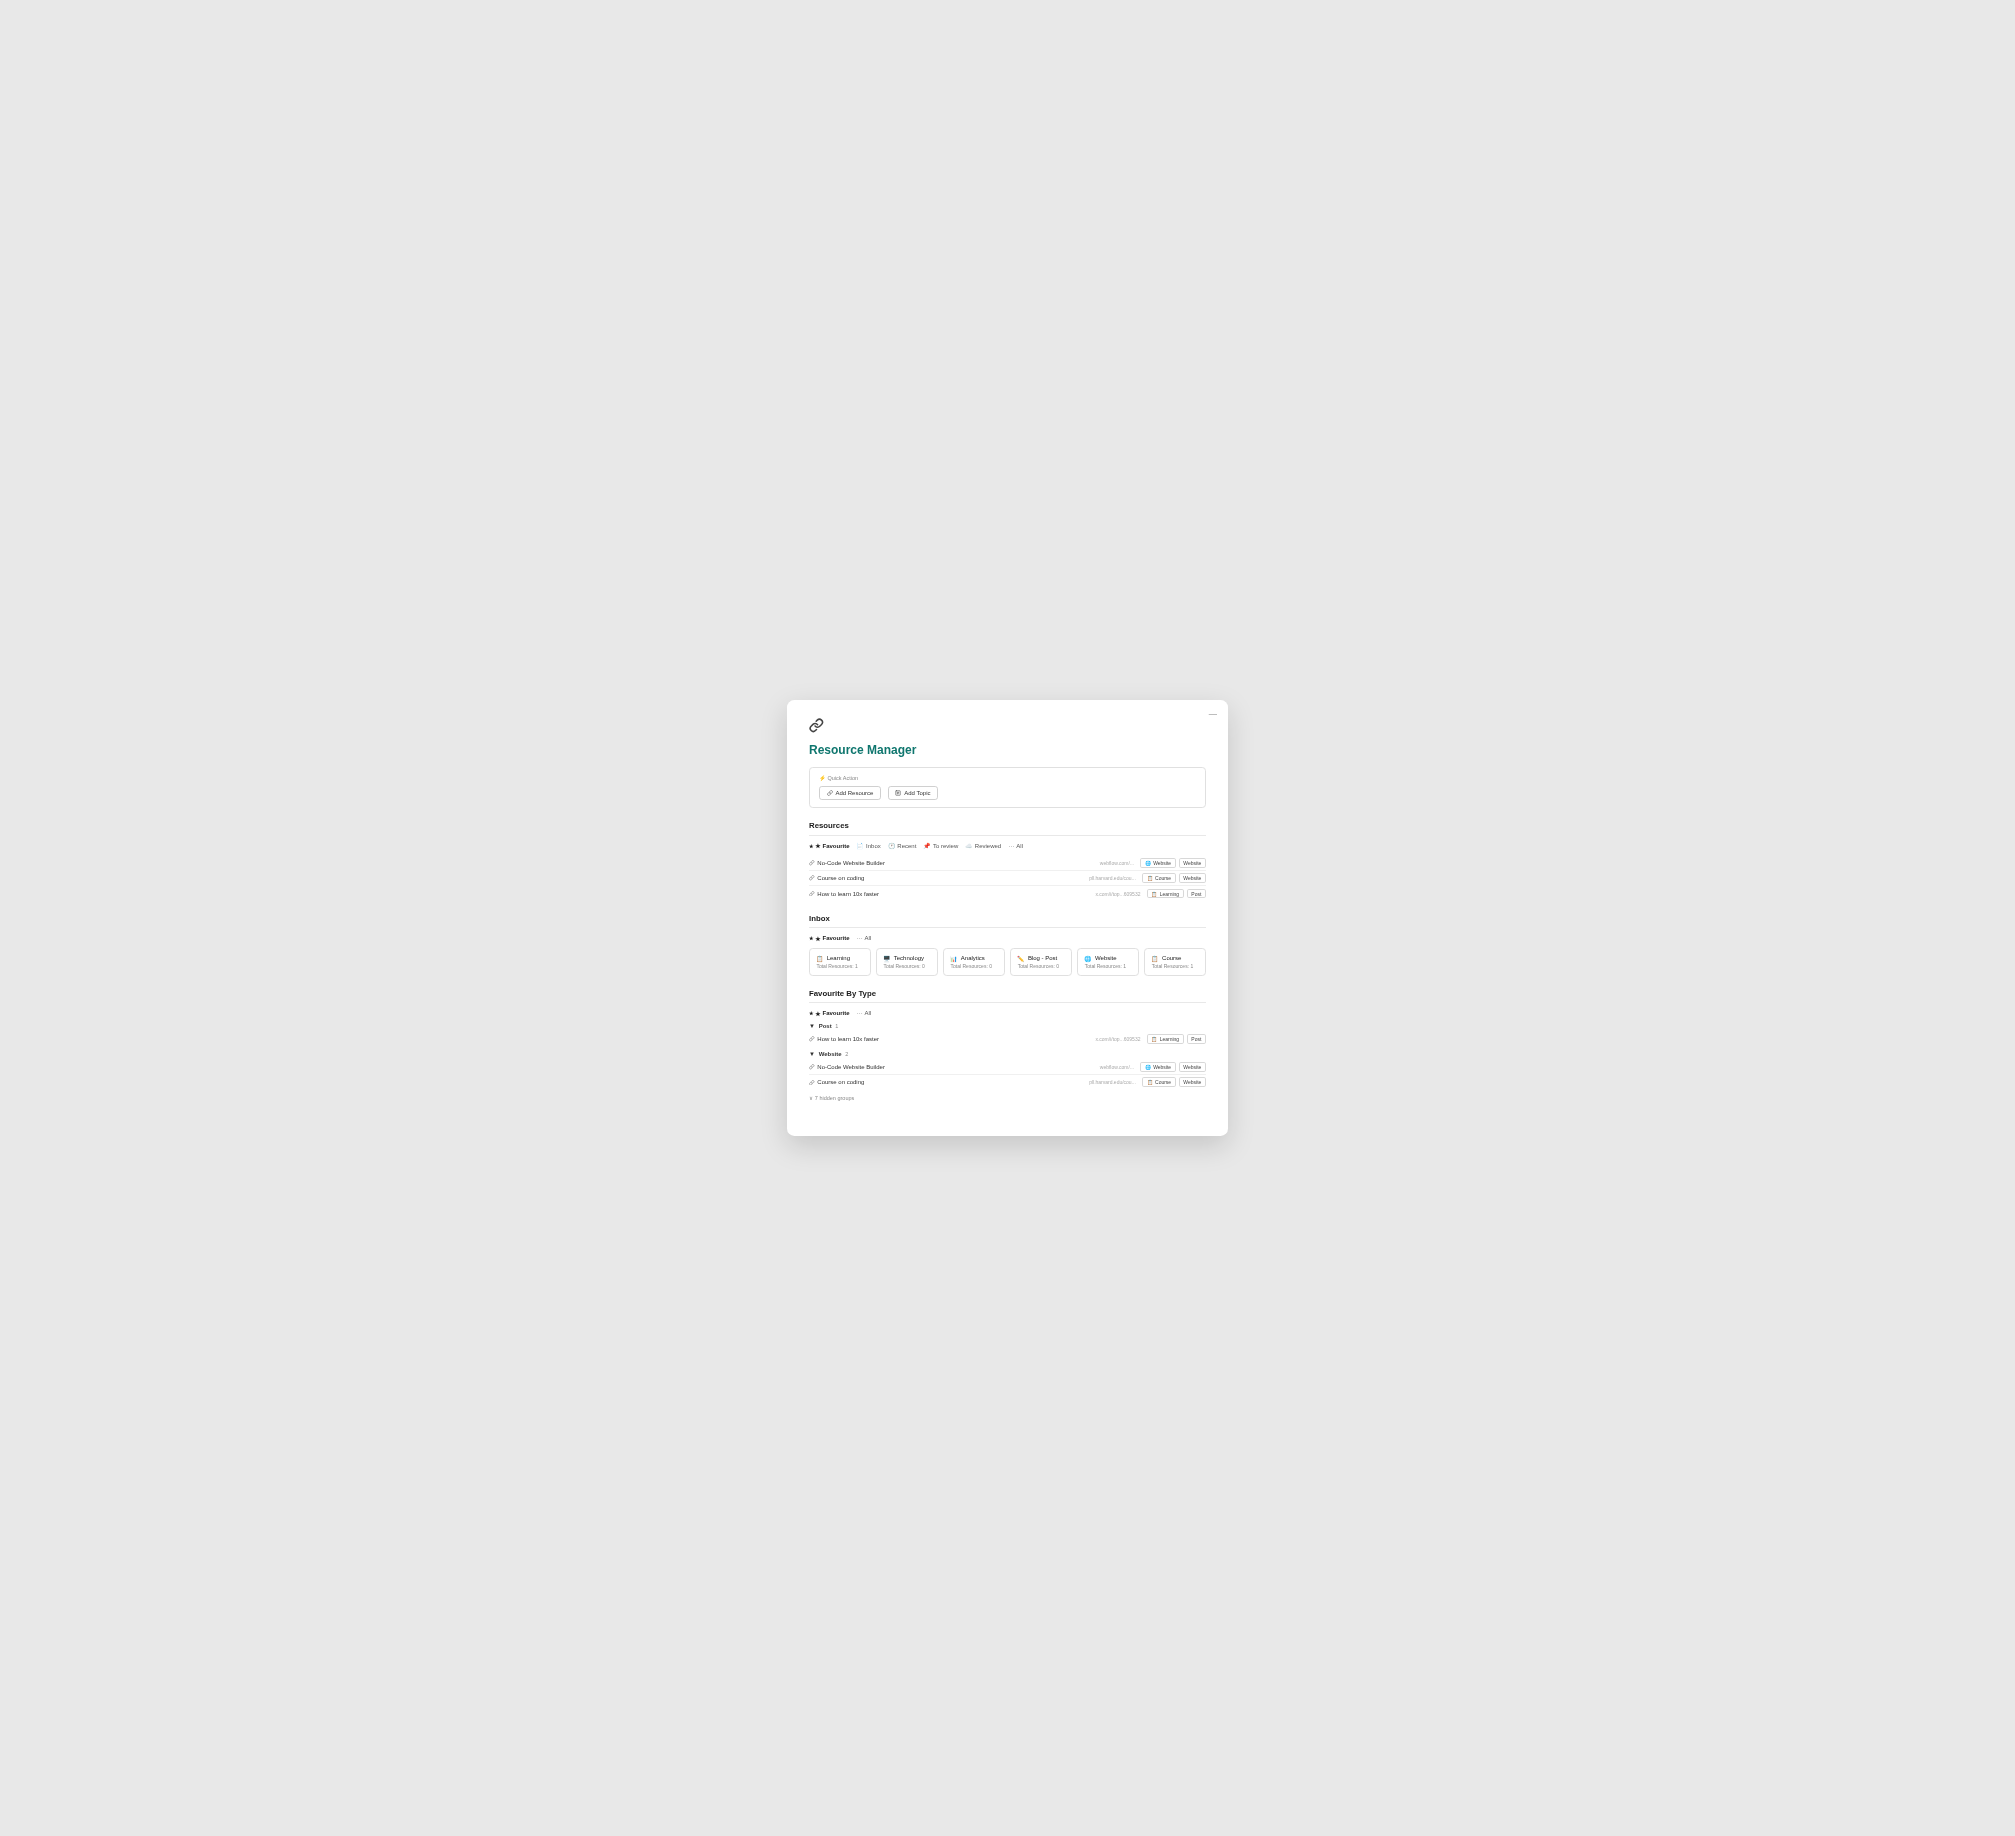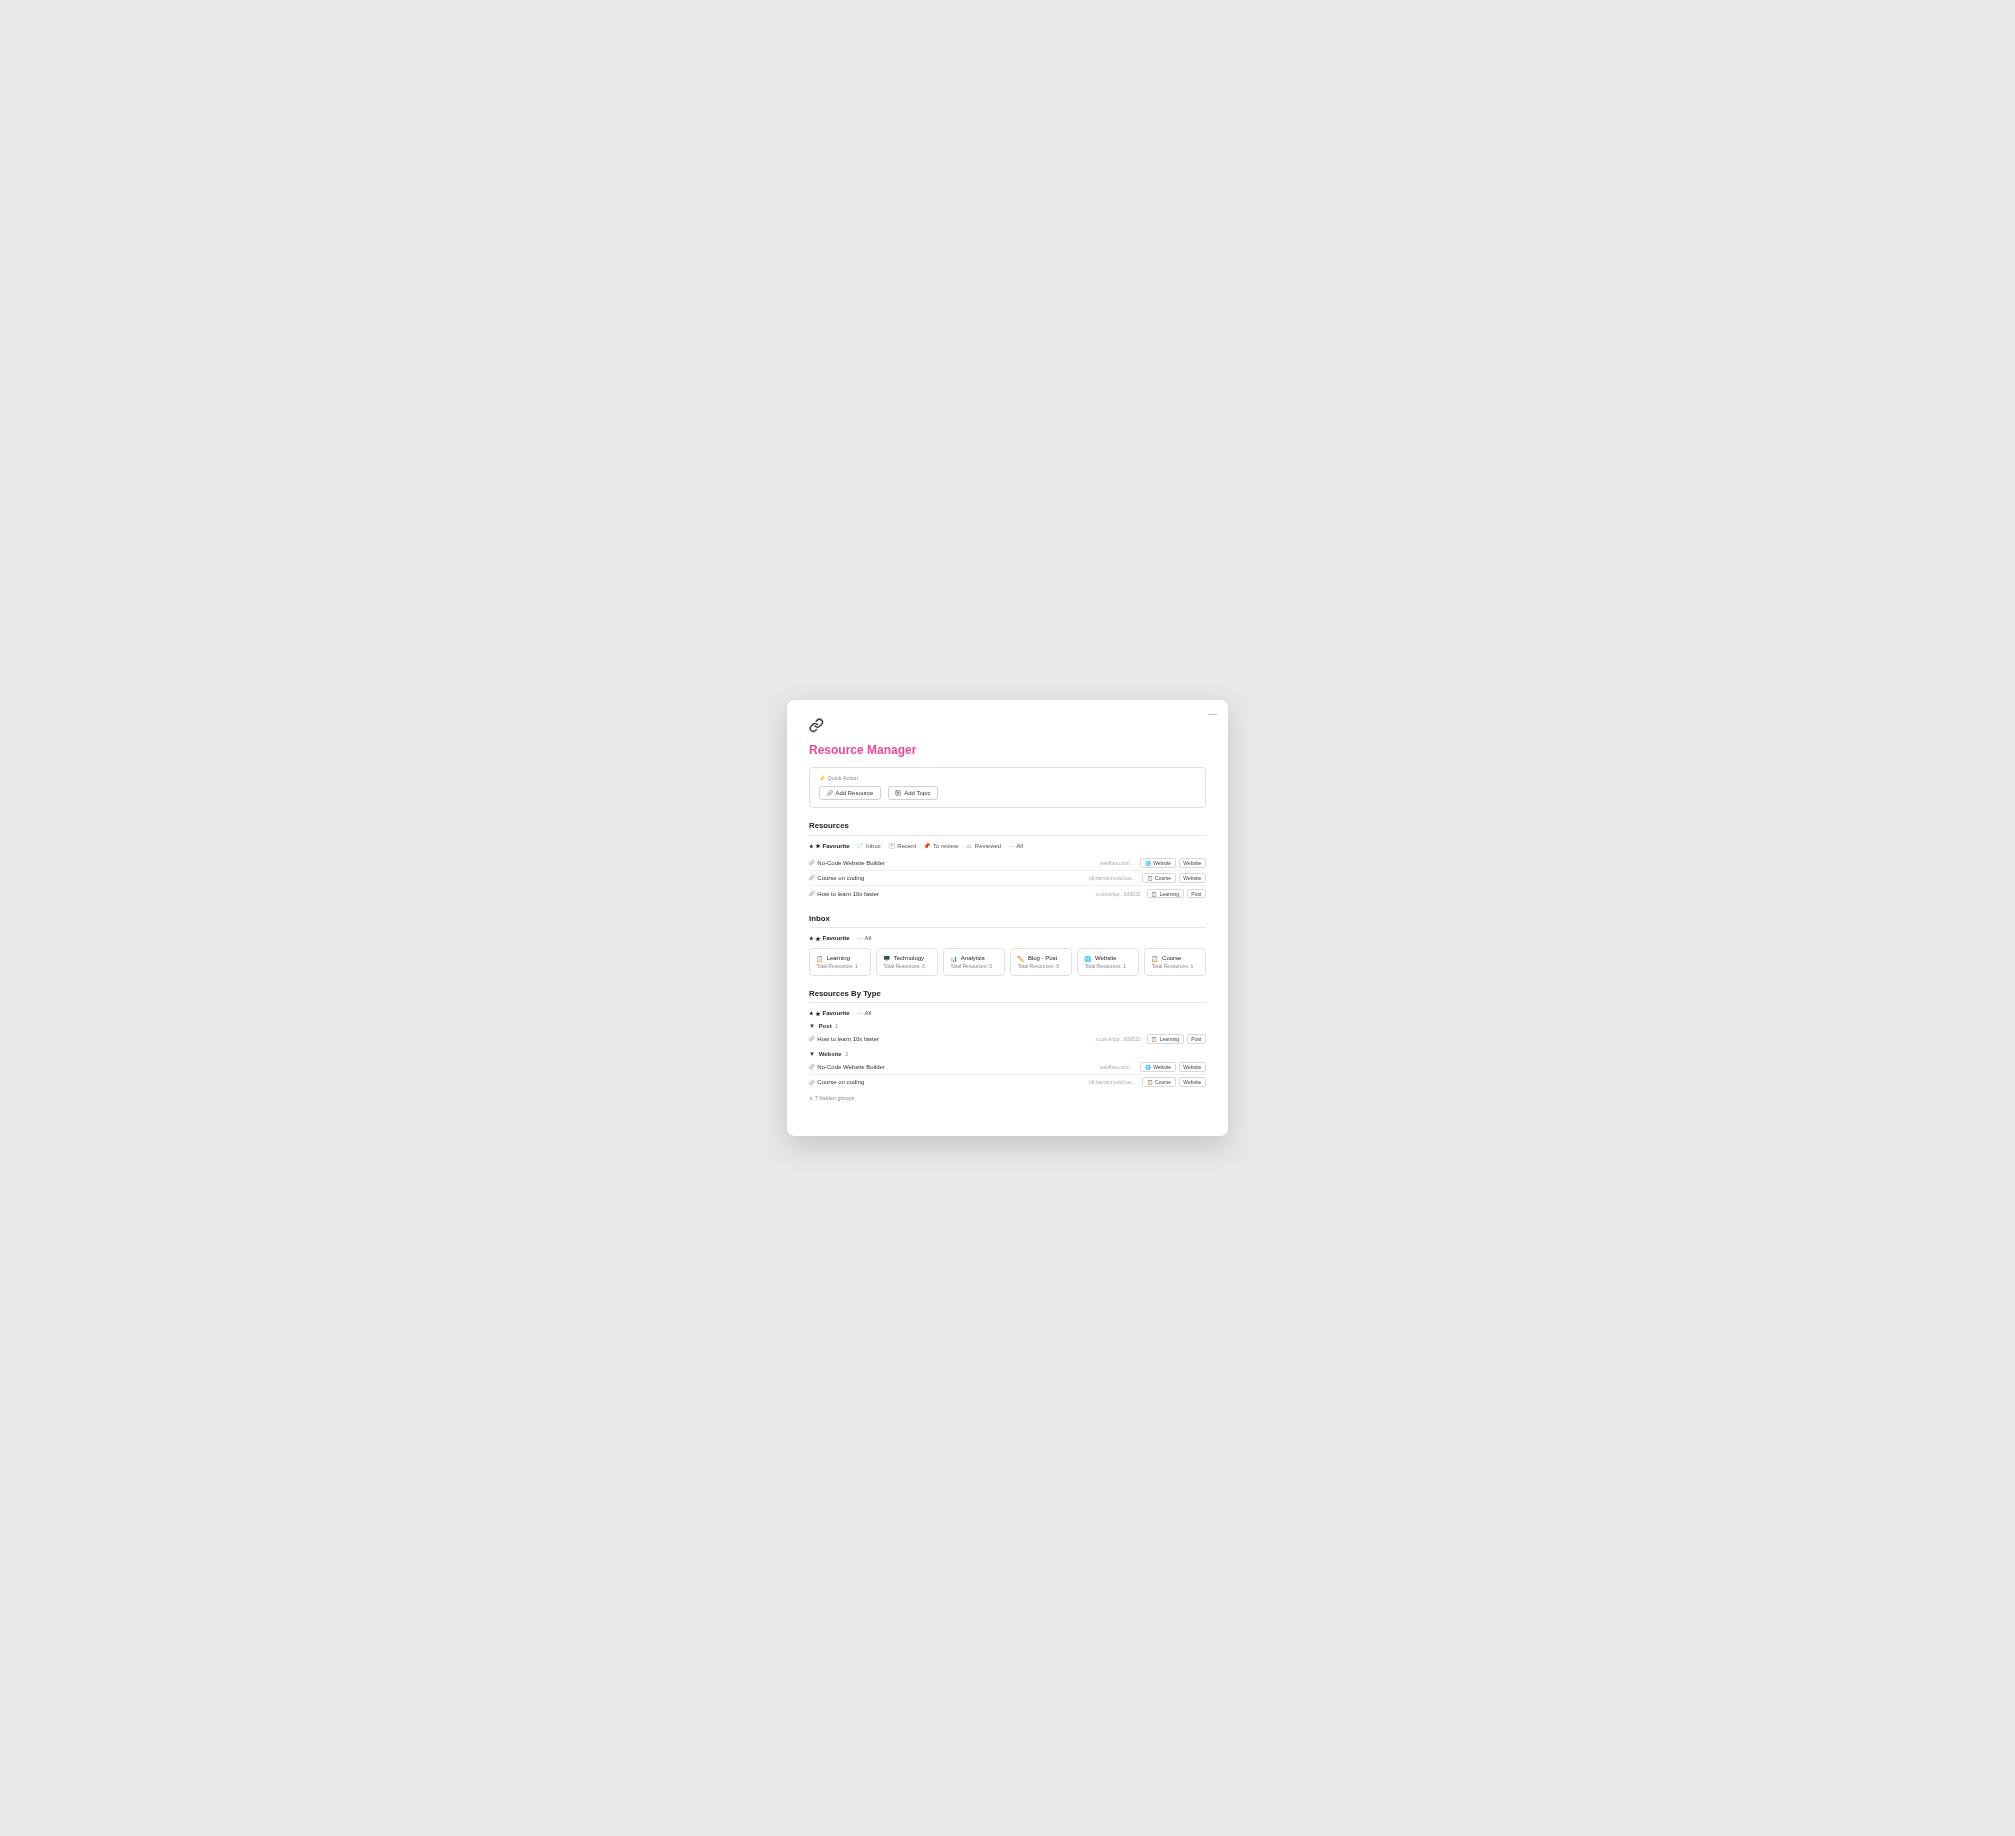--- a/index.html
+++ b/index.html
@@ -30,21 +30,21 @@
       cursor: pointer;
     }
     .app-icon {
       font-size: 13px;
       margin-bottom: 7.3px;
       color: #444;
     }
     .page-title {
       font-size: 12px;
       font-weight: 700;
-      color: #ec4899;
+      color: #0f766e;
       margin-bottom: 9.2px;
     }
     .quick-action-box {
       border: 0.5px solid #e0e0e0;
       border-radius: 3.7px;
       padding: 7.3px 9.2px;
       margin-bottom: 13px;
     }
     .quick-action-header {
       font-size: 5.5px;
@@ -372,21 +372,21 @@
         <div class="topic-card-title">
           <span>📋</span>
           <span>Course</span>
         </div>
         <div class="topic-card-count">Total Resources: 1</div>
       </div>
     </div>
   </div>
 
   <div class="section-block rbt-section">
-    <div class="section-title">Resources By Type</div>
+    <div class="section-title">Favourite By Type</div>
     <hr class="section-divider">
     <div class="tabs">
       <div class="tab active">
         <span>★</span>
         <span>Favourite</span>
       </div>
       <div class="tab-all">
         <span>···</span>
         <span>All</span>
       </div>

